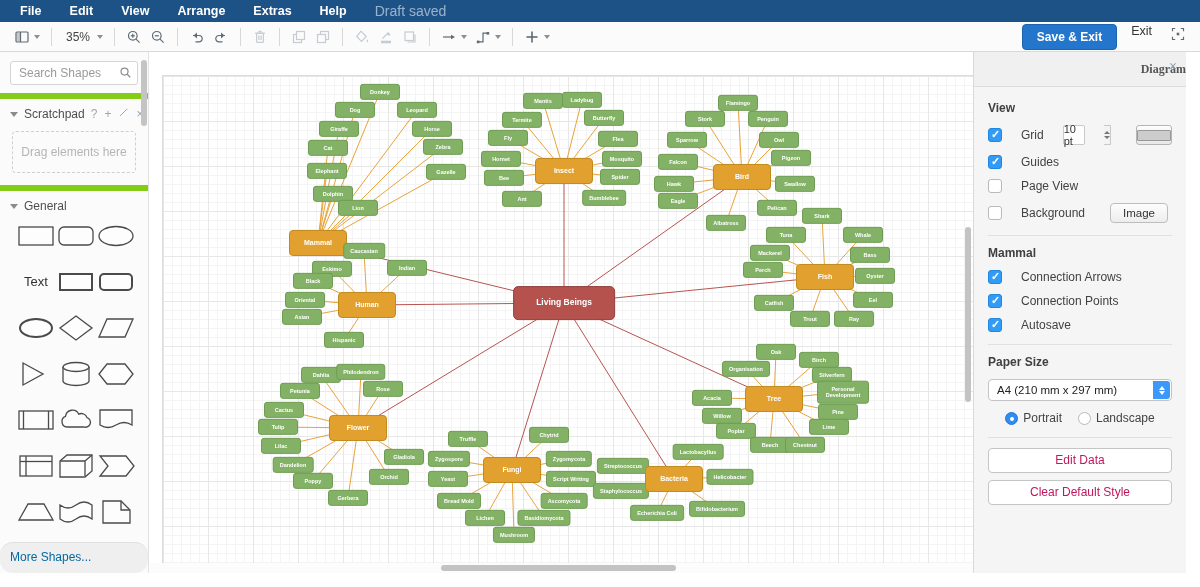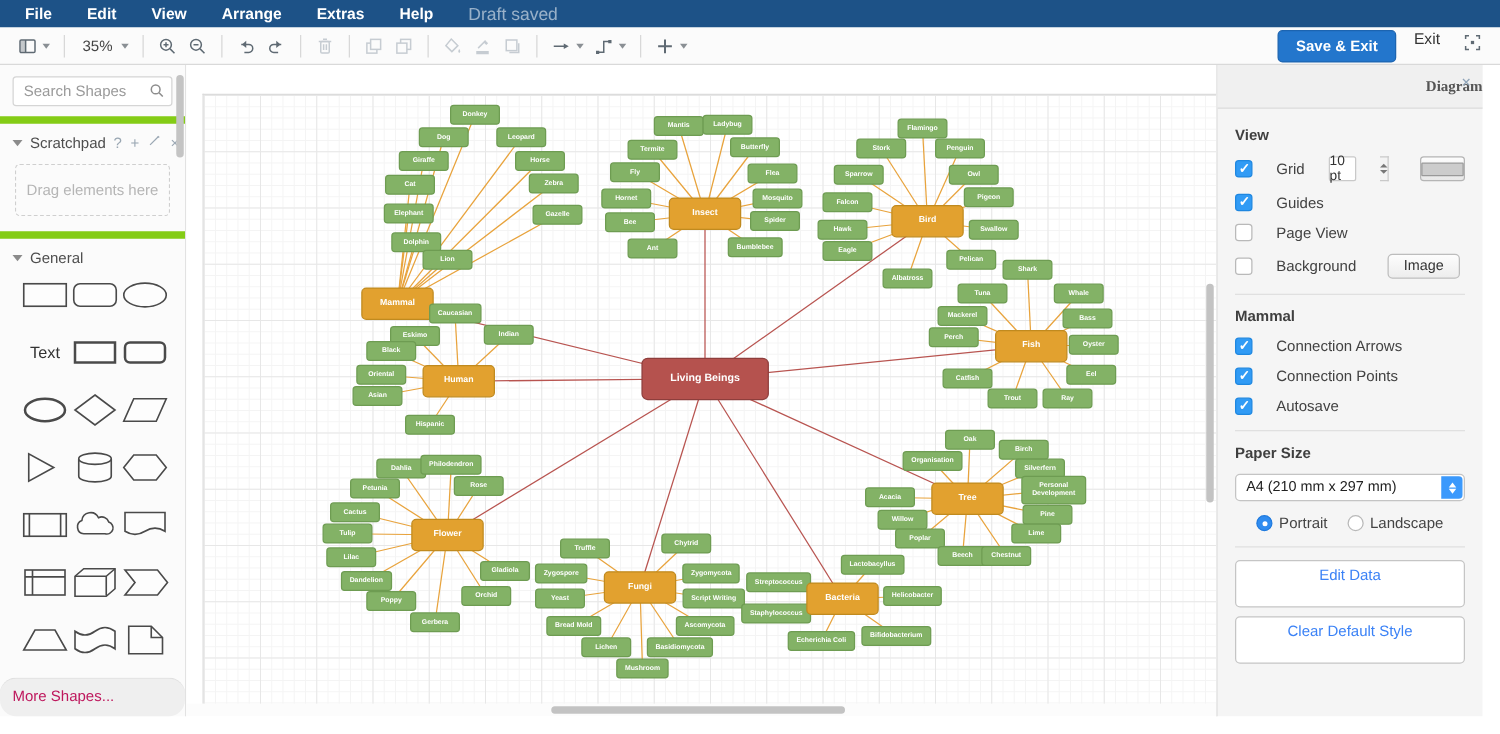--- a/index.html
+++ b/index.html
@@ -35,21 +35,21 @@
   .side-sec { border-top:6px solid #84cc16; padding:8px 10px; }
   .sec-head { display:flex; align-items:center; gap:6px; color:#4e4e4e; }
   .tri-down { width:0; height:0; border-left:4px solid transparent; border-right:4px solid transparent; border-top:5px solid #8b8b8b; }
   .sec-tools { margin-left:auto; display:flex; gap:7px; align-items:center; color:#9aa7b3; font-size:12px; }
   .sec-tools span { cursor:pointer; }
   .dropzone { margin:10px 2px 4px 2px; border:1.5px dashed #cfcfcf; border-radius:4px; color:#b5b5b5; text-align:center; padding:13px 4px; font-size:12px; }
   .shape-grid { display:grid; grid-template-columns:repeat(3,1fr); padding:4px 6px; row-gap:9px; }
   .shape-cell { height:37px; display:flex; align-items:center; justify-content:center; cursor:pointer; color:#404040; }
   .shape-cell svg { display:block; }
   .shape-text { font-size:13px; color:#333; }
-  .more-shapes { margin-top:auto; border-top:1px solid #e0e0e0; background:#efefef; padding:7px 10px 9px; font-size:12px; color:#be185d; cursor:pointer;border-radius:13px; }
+  .more-shapes { margin-top:auto; border-top:1px solid #e0e0e0; background:#efefef; padding:7px 10px 9px; font-size:12px; color:#0369a1; cursor:pointer;border-radius:13px; }
   .side-scroll { position:absolute; right:1px; top:8px; width:6px; height:66px; background:#c4c4c4; border-radius:3px; }
 
   
   .canvas { position:relative; width:824px; height:521px; background:#ffffff; overflow:hidden; }
   .page { position:absolute; left:13px; top:23px; right:0; bottom:10px;
     background-color:#fff;
     background-image:
       linear-gradient(to right,#e7e7e7 1px,transparent 1px),
       linear-gradient(to bottom,#e7e7e7 1px,transparent 1px),
       linear-gradient(to right,#f4f4f4 1px,transparent 1px),
@@ -87,21 +87,21 @@
   .mac-select { height:22px; background:#fff; border:1px solid #c4c4c4; border-radius:4px; display:flex; align-items:center; padding-left:8px; font-size:11.5px; color:#222; position:relative; cursor:pointer; margin-bottom:10px; }
   .mac-select .btn { position:absolute; right:1px; top:1px; bottom:1px; width:17px; background:#3b99fc; border-radius:0 3px 3px 0; display:flex; flex-direction:column; align-items:center; justify-content:center; gap:1px; }
   .mac-select .btn i { width:0; height:0; border-left:3px solid transparent; border-right:3px solid transparent; }
   .mac-select .btn .up { border-bottom:4px solid #fff; }
   .mac-select .btn .dn { border-top:4px solid #fff; }
   .radio-row { display:flex; align-items:center; gap:16px; justify-content:center; margin:4px 0 6px; }
   .radio { display:flex; align-items:center; gap:5px; cursor:pointer; color:#444; }
   .rdot { width:13px; height:13px; border-radius:50%; border:1px solid #b9b9b9; background:#fff; position:relative; }
   .radio.checked .rdot { background:#2f8cf0; border-color:#1f7ade; }
   .radio.checked .rdot::after { content:""; position:absolute; left:4px; top:4px; width:4px; height:4px; border-radius:50%; background:#fff; }
-  .wide-btn { display:block; width:100%; padding:4px 0 18px; margin-bottom:7px; text-align:center; font-size:12px; color:#3b82f6; background:#fff; border:1px solid #c5c5c5; border-radius:4px; cursor:pointer; font-family:"Liberation Sans",sans-serif; }
+  .wide-btn { display:block; width:100%; padding:4px 0 5px; margin-bottom:7px; text-align:center; font-size:12px; color:#be185d; background:#fff; border:1px solid #c5c5c5; border-radius:4px; cursor:pointer; font-family:"Liberation Sans",sans-serif; }
 </style>
 </head>
 <body>
 
 <div class="menubar">
   <span class="menu-item">File</span>
   <span class="menu-item">Edit</span>
   <span class="menu-item">View</span>
   <span class="menu-item">Arrange</span>
   <span class="menu-item">Extras</span>

